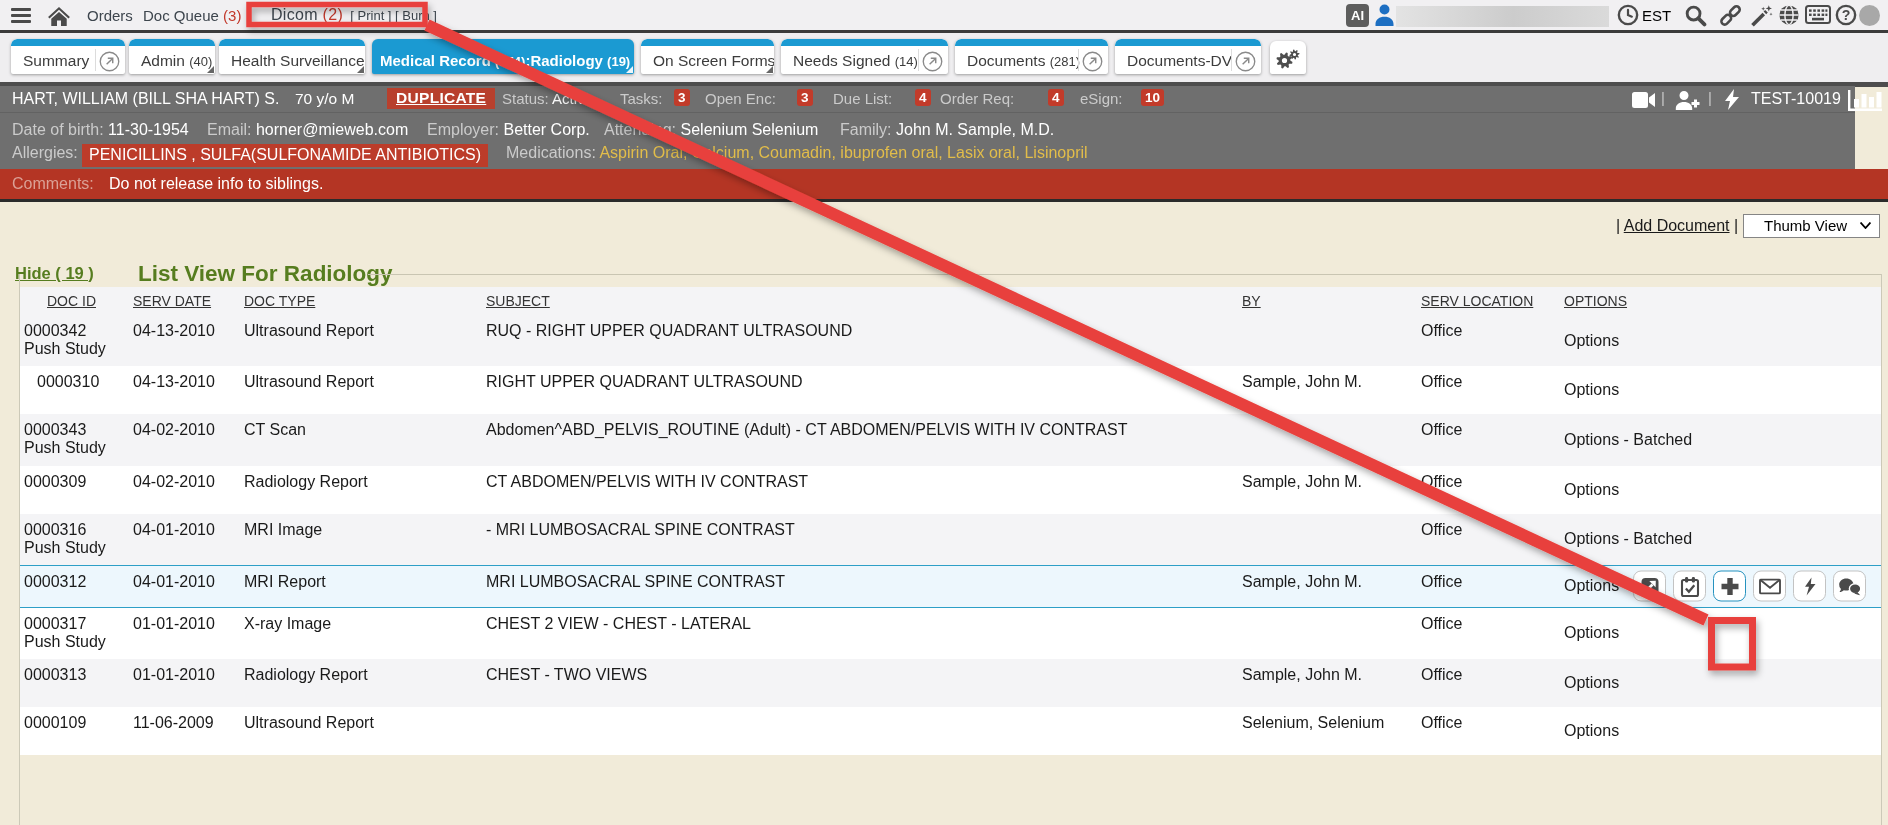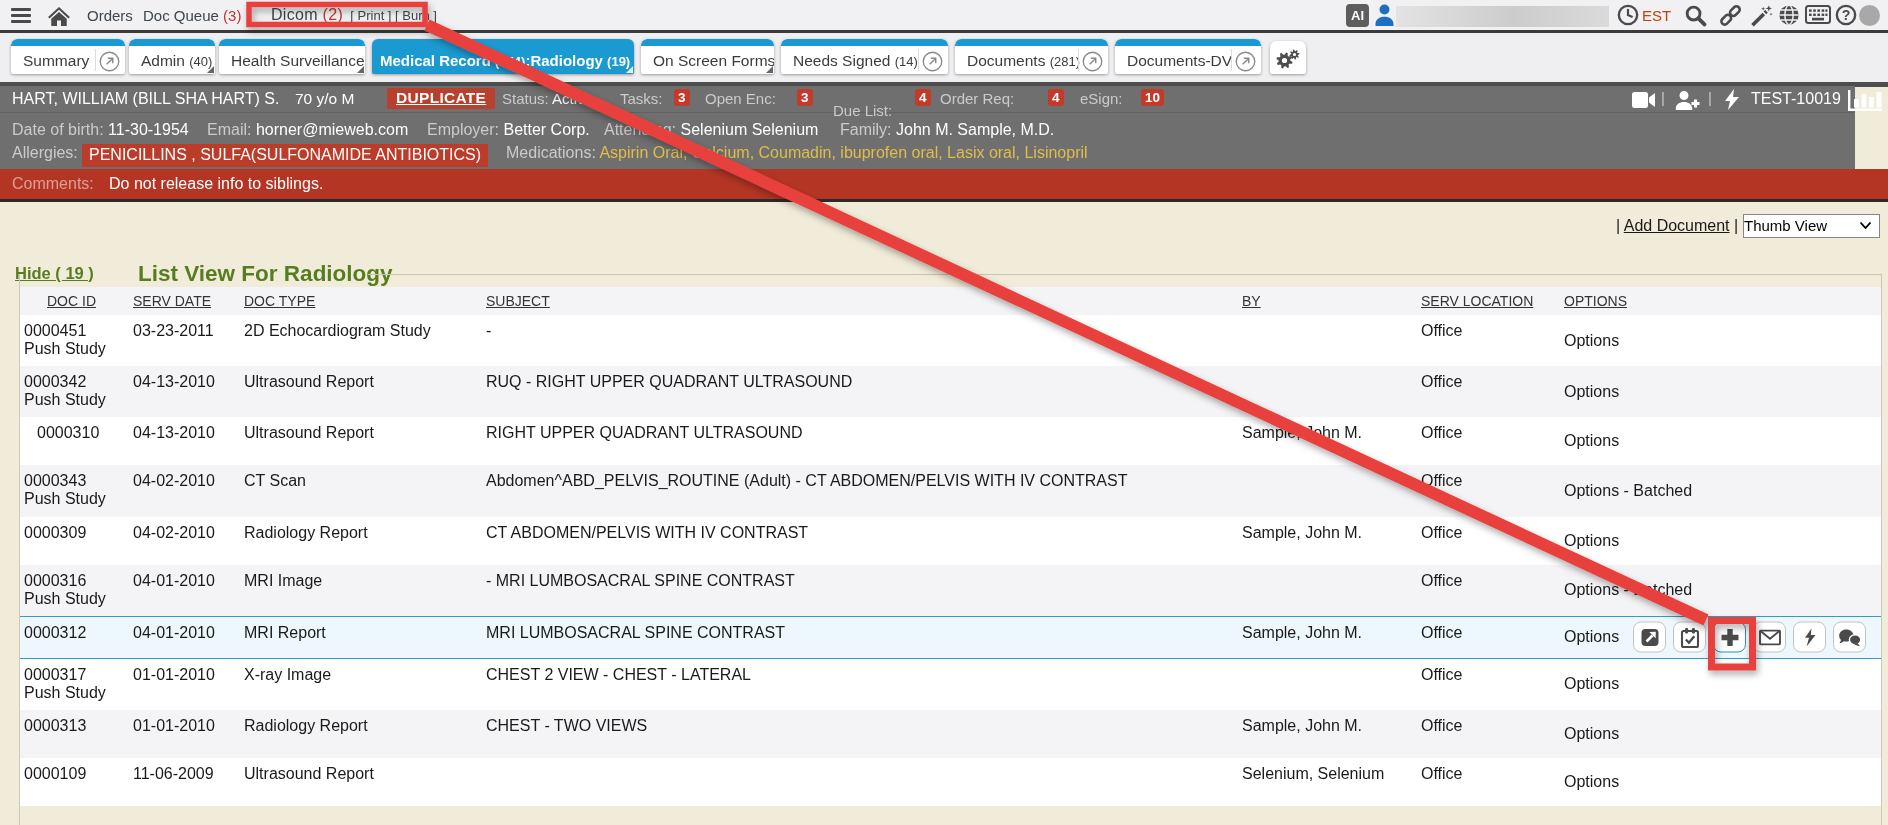--- a/index.html
+++ b/index.html
@@ -41,21 +41,21 @@
 #allerg { position:absolute; left:82px; top:-3px; background:#bc3c2a; padding:2px 7px 3px; white-space:nowrap; font-size:16px; }
 
 
 #comments { position:absolute; left:0; top:169px; width:1888px; height:33px; background:#b43524; color:#fff; font-size:16px; border-bottom:3px solid #2b2b2b; }
 #comments .clab { position:absolute; left:12px; top:6px; color:#dba196; }
 #comments .cval { position:absolute; left:109px; top:6px; }
 
 
 #adddoc { position:absolute; left:1616px; top:217px; font-size:16px; color:#1a1a1a; }
 #adddoc a { color:#1a1a1a; text-decoration:underline; }
-#selbox { position:absolute; left:1743px; top:214px; width:137px; height:24px; background:#fff; border:1px solid #858585; border-radius:0; font-size:15px; color:#000; line-height:22px; padding-left:0; }
+#selbox { position:absolute; left:1743px; top:214px; width:137px; height:24px; background:#fff; border:1px solid #858585; border-radius:0; font-size:15px; color:#000; line-height:22px; padding-left:20px; }
 #selbox svg { position:absolute; right:8px; top:7px; }
 
 #hidelnk { position:absolute; left:15px; top:264px; font-size:16.5px; font-weight:bold; color:#567d1f; text-decoration:underline; }
 #lvhead { position:absolute; left:103px; top:261px; font-size:22.5px; font-weight:bold; color:#567d1f;margin-left:35px; }
 #legendline { position:absolute; left:368px; top:274px; width:1513px; height:1px; background:#c9c5b2; }
 
 
 #tbl { position:absolute; left:20px; top:287px; width:1861px; background:#fff; color:#1a1a1a; font-size:16px; }
 #tbl table { border-collapse:collapse; width:100%; table-layout:fixed; }
 #tbl th { background:#f4f4f6; font-size:14px; font-weight:normal; color:#333; text-align:left; height:28px; text-decoration:underline; padding:0; vertical-align:middle; }
@@ -92,21 +92,21 @@
 
   <div id="aibadge">AI</div>
   <svg class="tbico" style="left:1375px" width="19" height="23" viewBox="0 0 19 23">
       <path d="M9.5 10.5a5 5 0 1 0-5-5 5 5 0 0 0 5 5zm0 2.2c-5 0-9 2.6-9 7.3V22h18v-2c0-4.7-4-7.3-9-7.3z" fill="#1d6fc2"></path>
     </svg>
   <div id="graybar"></div>
   <svg class="tbico" style="left:1617px" width="22" height="22" viewBox="0 0 24 24">
       <circle cx="12" cy="12" r="10" fill="none" stroke="#4a4a4a" stroke-width="2.6"></circle>
       <path d="M12 6.5V12l4.2 1.8" fill="none" stroke="#4a4a4a" stroke-width="2.4" stroke-linecap="round"></path>
     </svg>
-  <div class="txt" style="left:1642px;color:#c2410c">EST</div>
+  <div class="txt" style="left:1642px;color:#000000">EST</div>
   <svg class="tbico" style="left:1684px" width="23" height="23" viewBox="0 0 24 24">
       <circle cx="10" cy="10" r="6.7" fill="none" stroke="#4a4a4a" stroke-width="3"></circle>
       <path d="M15 15l6.3 6.3" stroke="#4a4a4a" stroke-width="4" stroke-linecap="round"></path>
     </svg>
   <svg class="tbico" style="left:1719px" width="23" height="23" viewBox="0 0 24 24">
       <g fill="none" stroke="#4a4a4a" stroke-width="2.7" transform="rotate(-45 12 12)">
         <rect x="0" y="8.6" width="11.5" height="6.8" rx="3.4"></rect>
         <rect x="12.7" y="8.6" width="11.5" height="6.8" rx="3.4"></rect>
       </g>
     </svg>
@@ -213,21 +213,21 @@
 <div id="phead">
   <div class="r1"></div>
   <div class="abs" id="m_name" style="left:12px;top:4px;font-size:16px">HART, WILLIAM (BILL SHA HART) S.</div>
   <div class="abs" style="left:295px;top:4px;font-size:15.5px">70 y/o M</div>
   <div id="dup">DUPLICATE</div>
   <div class="abs lab" style="left:502px;top:4px">Status: <span style="color:#fff">Active</span></div>
   <div class="abs lab" style="left:620px;top:4px">Tasks:</div>
     <div class="abs badge" style="left:674px;top:3px">3</div>
   <div class="abs lab" style="left:705px;top:4px">Open Enc:</div>
     <div class="abs badge" style="left:797px;top:3px">3</div>
-  <div class="abs lab" style="left:833px;top:16px">Due List:</div>
+  <div class="abs lab" style="left:833px;top:4px">Due List:</div>
     <div class="abs badge" style="left:915px;top:3px">4</div>
   <div class="abs lab" style="left:940px;top:4px">Order Req:</div>
     <div class="abs badge" style="left:1048px;top:3px">4</div>
   <div class="abs lab" style="left:1080px;top:4px">eSign:</div>
     <div class="abs badge" style="left:1141px;top:3px">10</div>
   <svg class="abs" style="left:1632px;top:6px" width="23" height="16" viewBox="0 0 23 16">
       <path d="M0 2.5A2.5 2.5 0 0 1 2.5 0h11A2.5 2.5 0 0 1 16 2.5v11a2.5 2.5 0 0 1-2.5 2.5h-11A2.5 2.5 0 0 1 0 13.5zM17 5.5 23 1v14l-6-4.5z" fill="#fff"></path>
     </svg>
   <div class="abs" style="left:1661px;top:3px;color:#c9c9c9">|</div>
   <svg class="abs" style="left:1674px;top:5px" width="27" height="19" viewBox="0 0 27 19">
@@ -292,29 +292,20 @@
 <tbody>
         <tr style="height:28px">
   <th style="padding-left:27px"><span>DOC ID</span></th>
   <th><span>SERV DATE</span></th>
   <th><span>DOC TYPE</span></th>
   <th><span>SUBJECT</span></th>
   <th><span>BY</span></th>
   <th><span>SERV LOCATION</span></th>
   <th><span>OPTIONS</span></th>
 </tr>
-<tr style="height:51px">
-          <td style="padding-left:4px">0000451<span class="l2">Push Study</span></td>
-          <td>03-23-2011</td>
-          <td>2D Echocardiogram Study</td>
-          <td>-</td>
-          <td></td>
-          <td>Office</td>
-          <td class="op">Options</td>
-        </tr>
 <tr class="alt" style="height:51px">
           <td style="padding-left:4px">0000342<span class="l2">Push Study</span></td>
           <td>04-13-2010</td>
           <td>Ultrasound Report</td>
           <td>RUQ - RIGHT UPPER QUADRANT ULTRASOUND</td>
           <td></td>
           <td>Office</td>
           <td class="op">Options</td>
         </tr>
 <tr style="height:48px">

